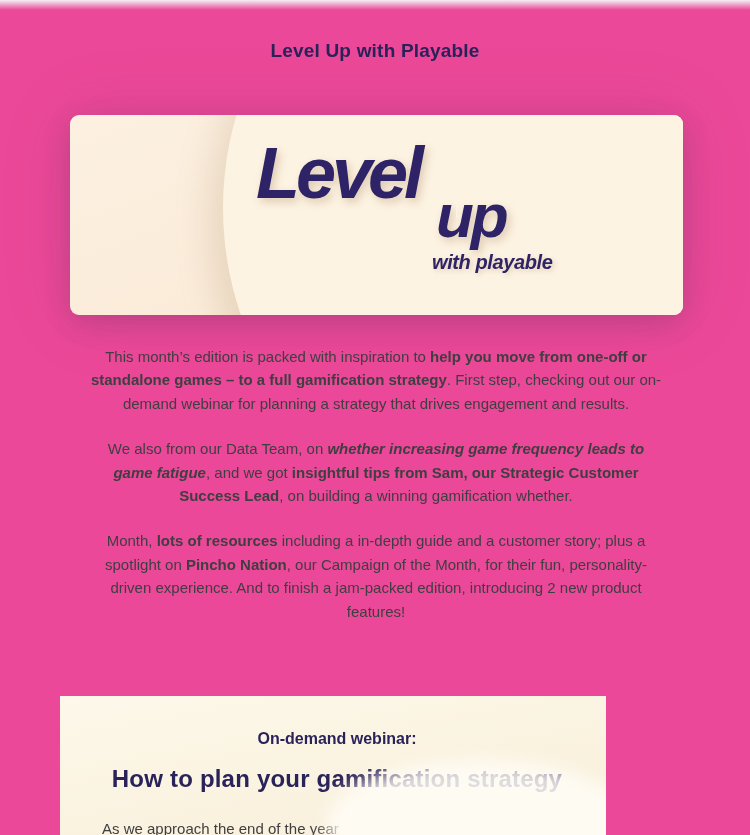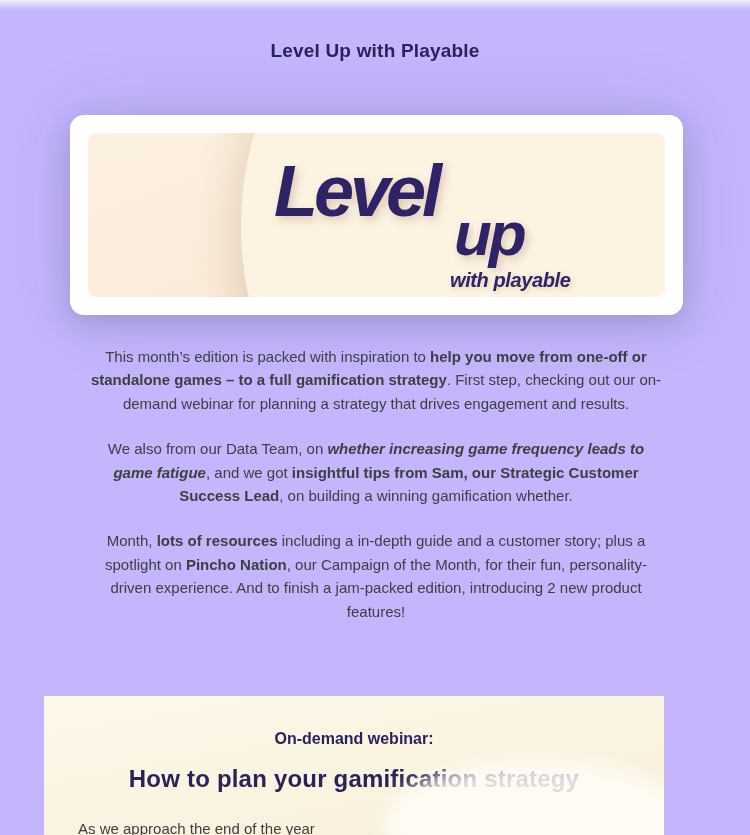--- a/index.html
+++ b/index.html
@@ -1,27 +1,27 @@
 <!DOCTYPE html>
 <html><head>
 <meta charset="utf-8">
 <style>
   html,body{margin:0;padding:0;}
   body{width:750px;height:835px;overflow:hidden;background:#ffffff;
        font-family:"Liberation Sans", sans-serif;}
-  .page{position:relative;width:750px;height:835px;background:#c4b5fd;overflow:hidden;}
+  .page{position:relative;width:750px;height:835px;background:#ec4899;overflow:hidden;}
   .page::before{content:"";position:absolute;left:0;top:0;right:0;height:10px;
        background:linear-gradient(#f1f1f3,rgba(255,255,255,0));pointer-events:none;}
 
   .page-title{position:absolute;top:40px;left:0;width:750px;text-align:center;
        font-size:19px;font-weight:bold;color:#2a2359;letter-spacing:.2px;margin:0;}
 
   
   .banner-card{position:absolute;left:70px;top:115px;width:613px;height:200px;
-       box-sizing:border-box;background:#ffffff;border-radius:14px;padding:18px;
+       box-sizing:border-box;background:#ffffff;border-radius:14px;padding:0;
        box-shadow:0 8px 28px rgba(50,50,70,.20), 0 0 70px 8px rgba(50,50,70,.09);}
   .banner-inner{position:relative;width:100%;height:100%;border-radius:9px;overflow:hidden;
        background:linear-gradient(160deg,#fcf0e1 0%,#fae9d4 100%);}
   .banner-blob{position:absolute;left:153px;top:-237px;width:660px;height:660px;
        border-radius:50%;background:#fdf3e2;
        box-shadow:-14px 14px 34px rgba(170,130,90,0.22);}
   .logo{position:absolute;inset:0;color:#2e2366;}
   .logo-level{position:absolute;left:186px;top:22px;font-size:72px;font-weight:bold;
        font-style:italic;letter-spacing:-4px;line-height:1;
        text-shadow:3px 4px 9px rgba(150,110,70,.30);}
@@ -34,22 +34,22 @@
        font-style:italic;letter-spacing:-.4px;line-height:1.2;
        text-shadow:2px 2px 5px rgba(150,110,70,.28);}
 
   
   .intro{position:absolute;left:88px;top:345px;width:576px;color:#3f3e41;}
   .intro p{margin:0 0 22px 0;font-size:15px;line-height:23.4px;text-align:center;}
   .seg-b{font-weight:bold;}
   .seg-bi{font-weight:bold;font-style:italic;}
 
   
-  .webinar{position:absolute;left:44px;top:696px;width:620px;height:139px;overflow:hidden;
-       background:linear-gradient(170deg,#fdf8ea 0%,#f8efd9 100%);}
+  .webinar{position:absolute;left:60px;top:696px;width:538px;height:139px;overflow:hidden;
+       background:linear-gradient(170deg,#fdf8ea 0%,#f8efd9 100%);padding-left:8px;}
   .webinar-blob{position:absolute;right:-30px;bottom:-55px;width:310px;height:130px;
        border-radius:50%;background:rgba(255,253,247,.85);filter:blur(9px);}
   .webinar-eyebrow{margin:33px 0 0 0;text-align:center;font-size:16px;font-weight:bold;
        color:#2a2359;line-height:19px;}
   .webinar-heading{margin:17px 0 4px 0;text-align:center;font-size:24px;font-weight:bold;
        color:#2a2359;letter-spacing:.2px;line-height:28px;}
   .webinar-body{margin:24px 34px 0 34px;font-size:15px;line-height:23.4px;color:#3f3e41;}
 </style>
 </head>
 <body>

